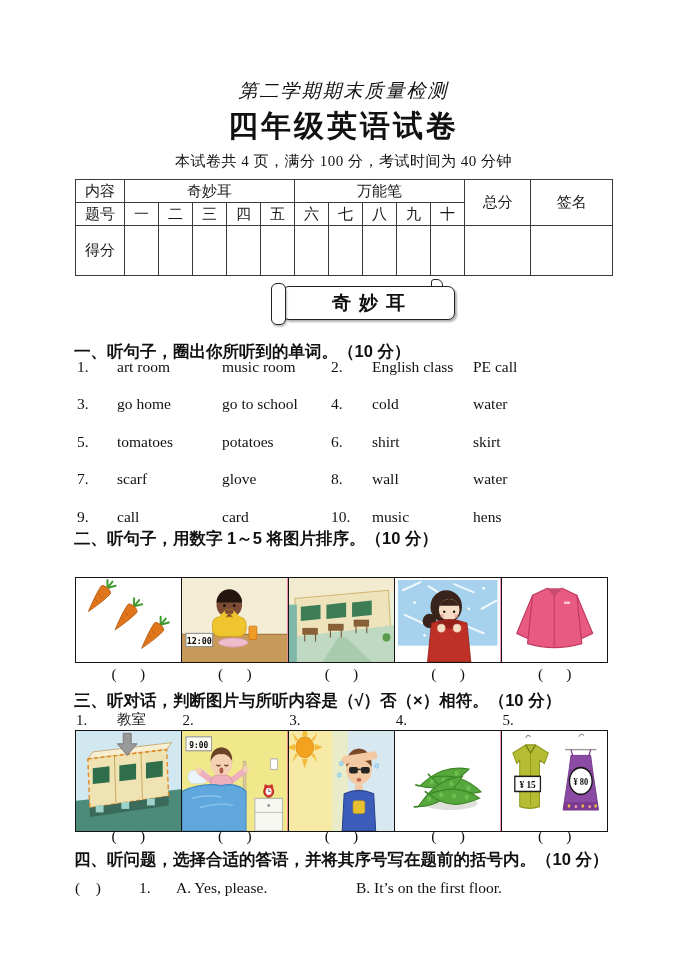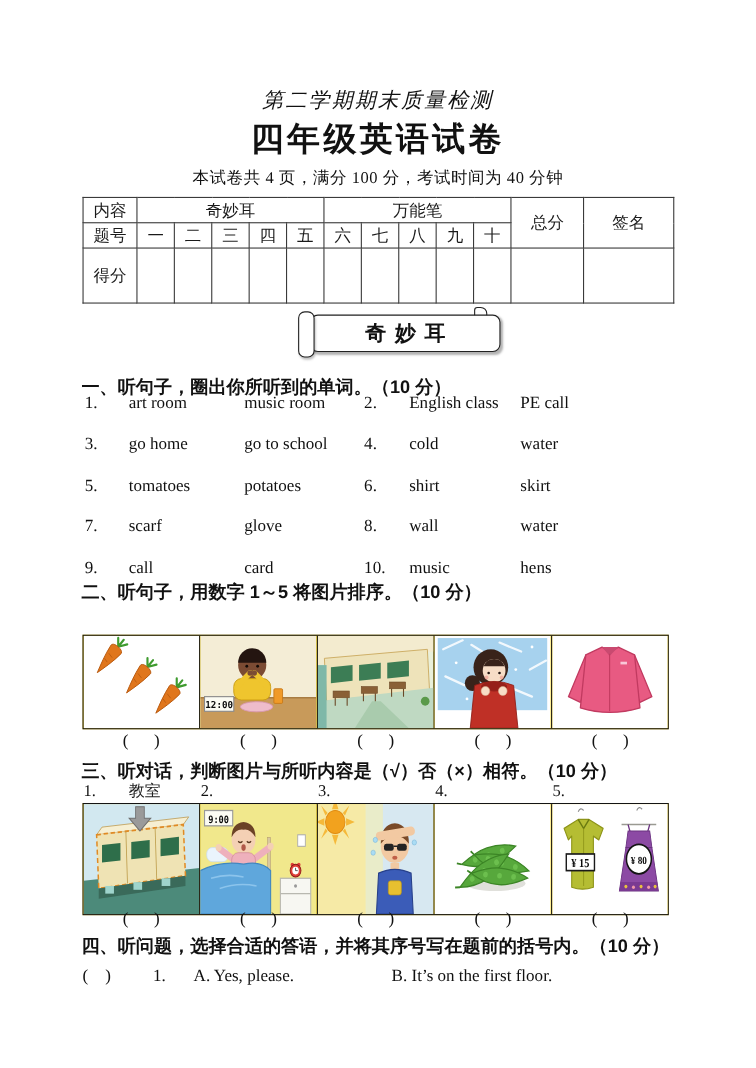--- a/index.html
+++ b/index.html
@@ -28,21 +28,21 @@
   .banner-curl{position:absolute;right:12px;top:-4px;width:10px;height:9px;background:#fff;
                border:1.4px solid #222;border-radius:3px 6px 1px 3px;}
 
   .heading{left:74px;font-size:16.5px;font-weight:700;font-family:"Liberation Sans",sans-serif;
            white-space:nowrap;}
   .wrow{left:0;width:687px;height:20px;font-size:15.5px;white-space:nowrap;}
   .wrow span{position:absolute;top:0;}
   .c-n1{left:77px;} .c-a{left:117px;} .c-b{left:222px;}
   .c-n2{left:331px;} .c-c{left:372px;} .c-d{left:473px;}
 
-  .strip{left:75px;width:533px;display:flex;background:#fde047;border:1.8px solid #141414;box-sizing:border-box;}
+  .strip{left:75px;width:533px;display:flex;background:#ec4899;border:1.8px solid #141414;box-sizing:border-box;}
   .strip .cell{flex:1 1 0;border-right:1.8px solid #141414;position:relative;overflow:hidden;}
   .strip .cell:last-child{border-right:none;}
   .strip svg{display:block;width:100%;height:100%;}
   .strip2{top:577px;height:86px;}
   .strip3{top:730px;height:102px;}
 
   .bracket-row{left:75px;width:533px;display:flex;font-size:15.5px;}
   .bracket-row span{flex:1 1 0;text-align:center;}
   .brow2{top:665px;} .brow3{top:827px;}
 

